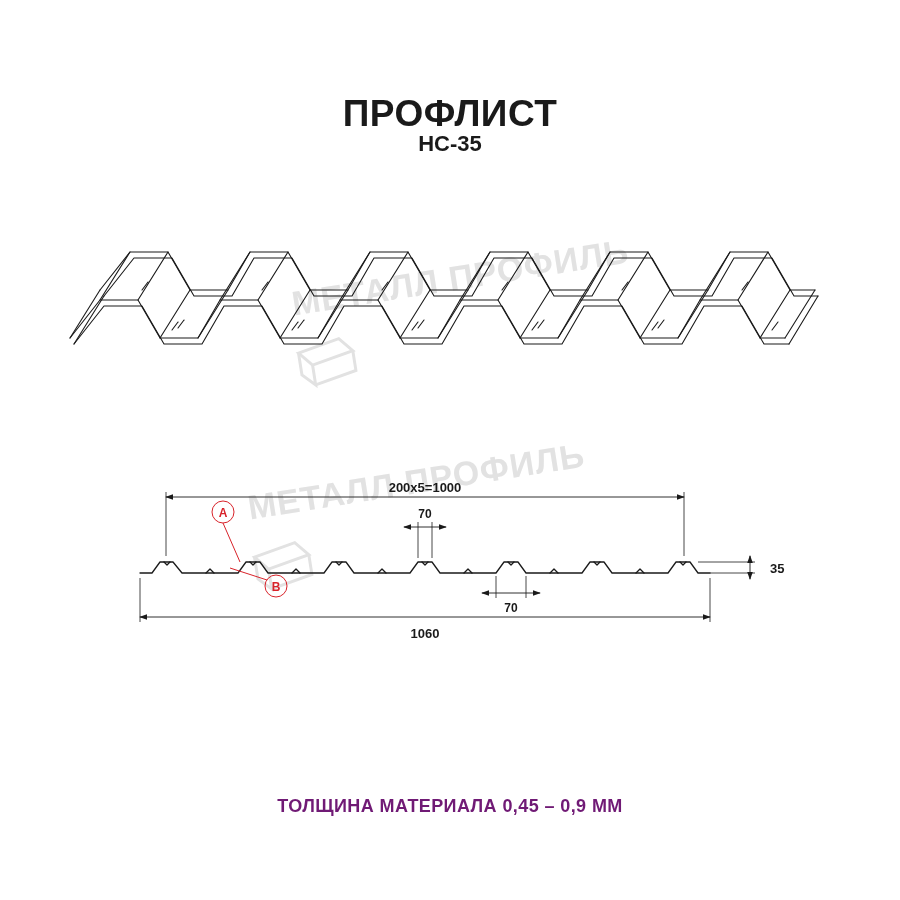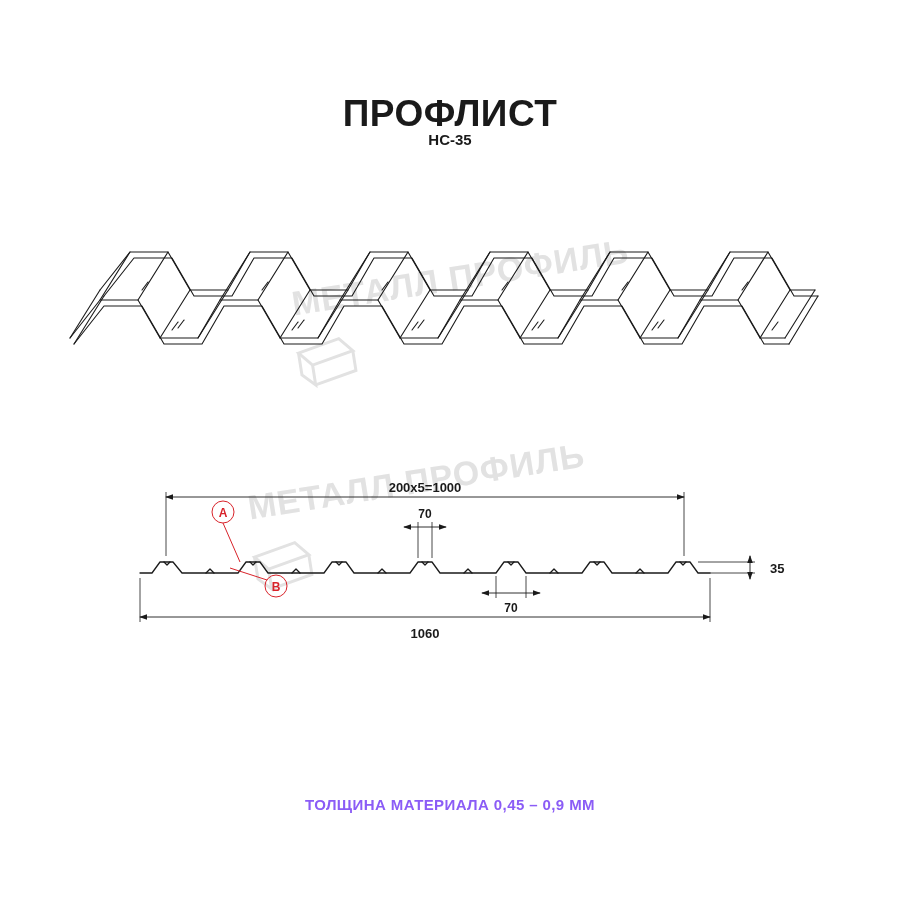--- a/index.html
+++ b/index.html
@@ -31,35 +31,35 @@
     letter-spacing: 0.5px;
     color: #1a1a1a;
     margin-top: 15px;
   }
   .subtitle {
     position: absolute;
     top: 131px;
     left: 0;
     width: 900px;
     text-align: center;
-    font-size: 15px;
+    font-size: 22px;
     font-weight: bold;
     color: #1a1a1a;
   }
   
   .footer-note {
     position: absolute;
     top: 796px;
     left: 0;
     width: 900px;
     text-align: center;
-    font-size: 15px;
+    font-size: 18px;
     font-weight: bold;
     letter-spacing: 0.4px;
-    color: #8b5cf6;
+    color: #701a75;
   }
   
   .iso-area {
     position: absolute;
     left: 60px;
     top: 210px;
     width: 790px;
     height: 210px;
   }
   .sect-area {

